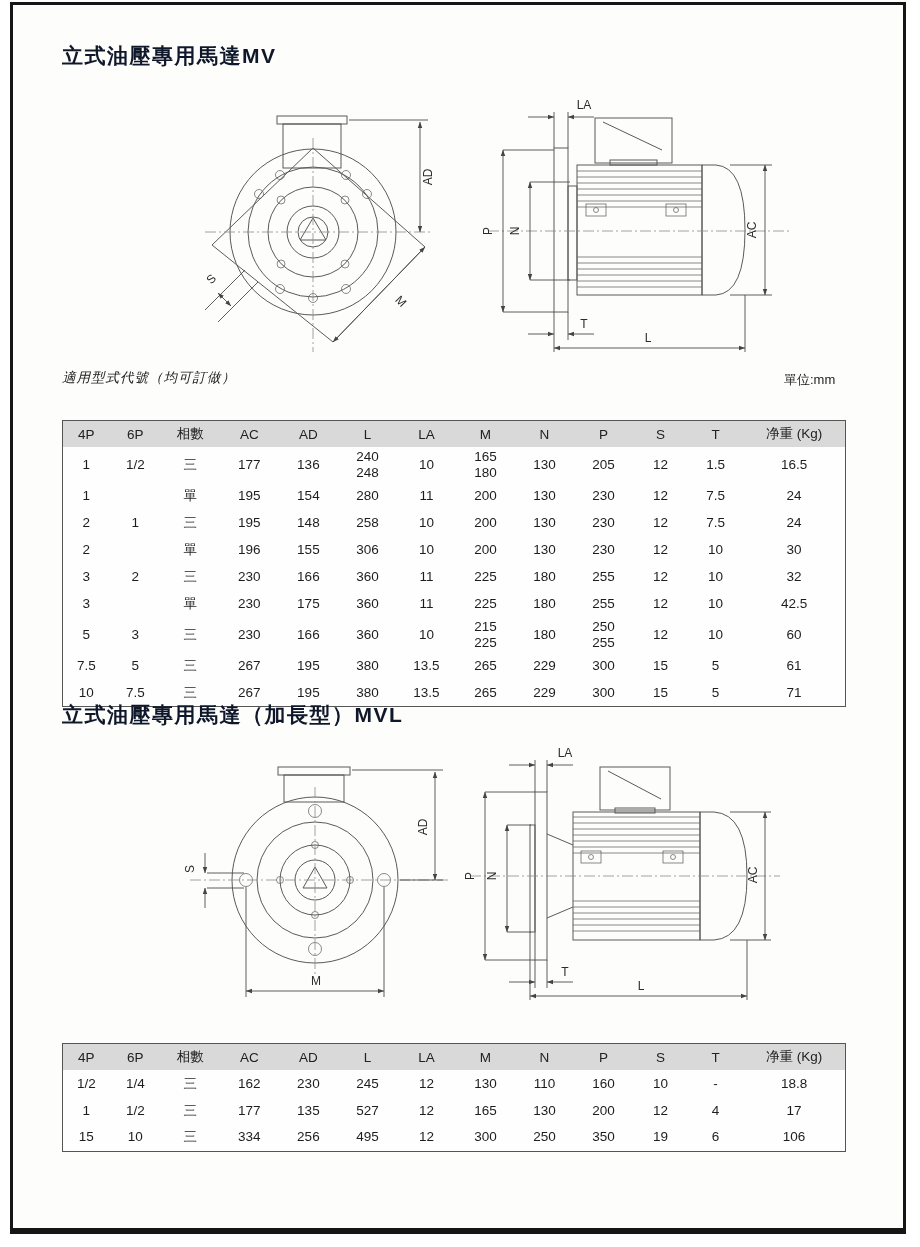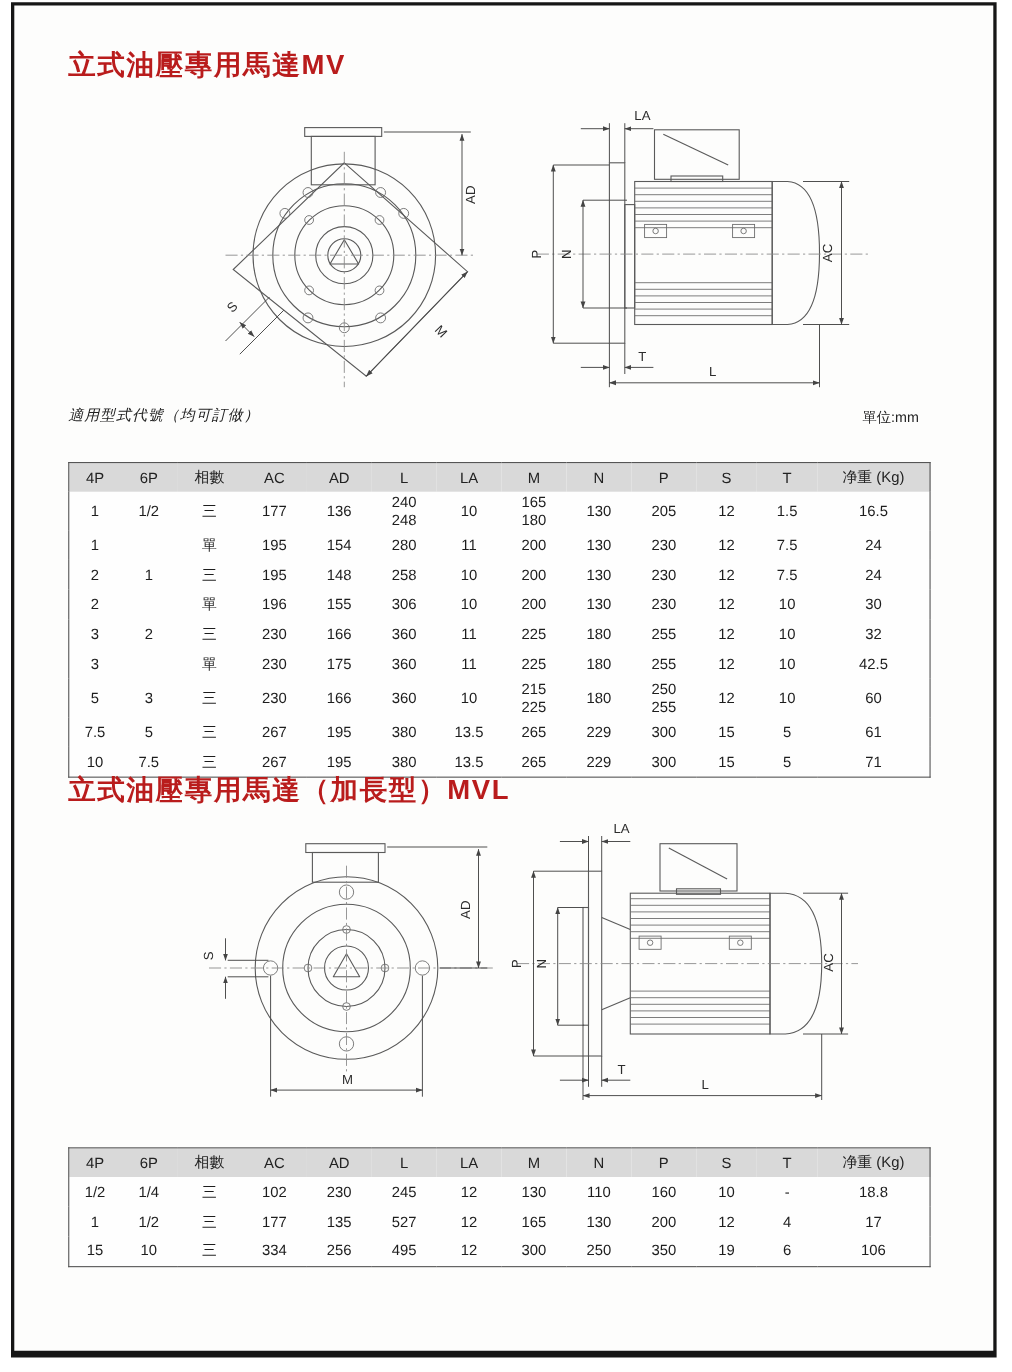--- a/index.html
+++ b/index.html
@@ -1,20 +1,20 @@
 <!DOCTYPE html>
 <html><head>
 <meta charset="utf-8">
 <style>
   html,body{margin:0;padding:0;}
   body{width:920px;height:1247px;position:relative;background:#ffffff;
        font-family:"Liberation Sans","DejaVu Sans",sans-serif;color:#222;}
   .frame{position:absolute;left:10px;top:2px;width:896px;height:1232px;box-sizing:border-box;
          border:3px solid #161616;border-bottom-width:6px;background:#fdfdfc;}
-  .title{position:absolute;font-weight:bold;font-size:25px;color:#b91c1c;letter-spacing:1.5px;white-space:nowrap;}
+  .title{position:absolute;font-weight:bold;font-size:21px;color:#0f172a;letter-spacing:1.5px;white-space:nowrap;}
   #title-mv{left:62px;top:42px;}
   #title-mvl{left:62px;top:701px;}
   .note{position:absolute;left:62px;top:369px;font-size:13.5px;letter-spacing:1px;font-style:italic;}
   .unit{position:absolute;left:784px;top:371px;font-size:13px;}
   table{position:absolute;left:62px;width:784px;border-collapse:collapse;table-layout:fixed;
         border:1.5px solid #555;background:#fefefe;}
   #table-mv{top:420px;}
   #table-mvl{top:1043px;}
   th{background:#d9d9d9;font-weight:normal;font-size:13.5px;color:#222;height:26px;padding:0 2px;text-align:center;}
   td{font-size:13.5px;color:#1d1d1d;text-align:center;padding:2px 2px;white-space:pre-line;line-height:1.15;}
@@ -511,21 +511,21 @@
         <th>S</th>
         <th>T</th>
         <th>净重 (Kg)</th>
       </tr>
     </thead>
     <tbody>
       <tr>
         <td>1/2</td>
         <td>1/4</td>
         <td>三</td>
-        <td>102</td>
+        <td>162</td>
         <td>230</td>
         <td>245</td>
         <td>12</td>
         <td>130</td>
         <td>110</td>
         <td>160</td>
         <td>10</td>
         <td>-</td>
         <td>18.8</td>
       </tr>

